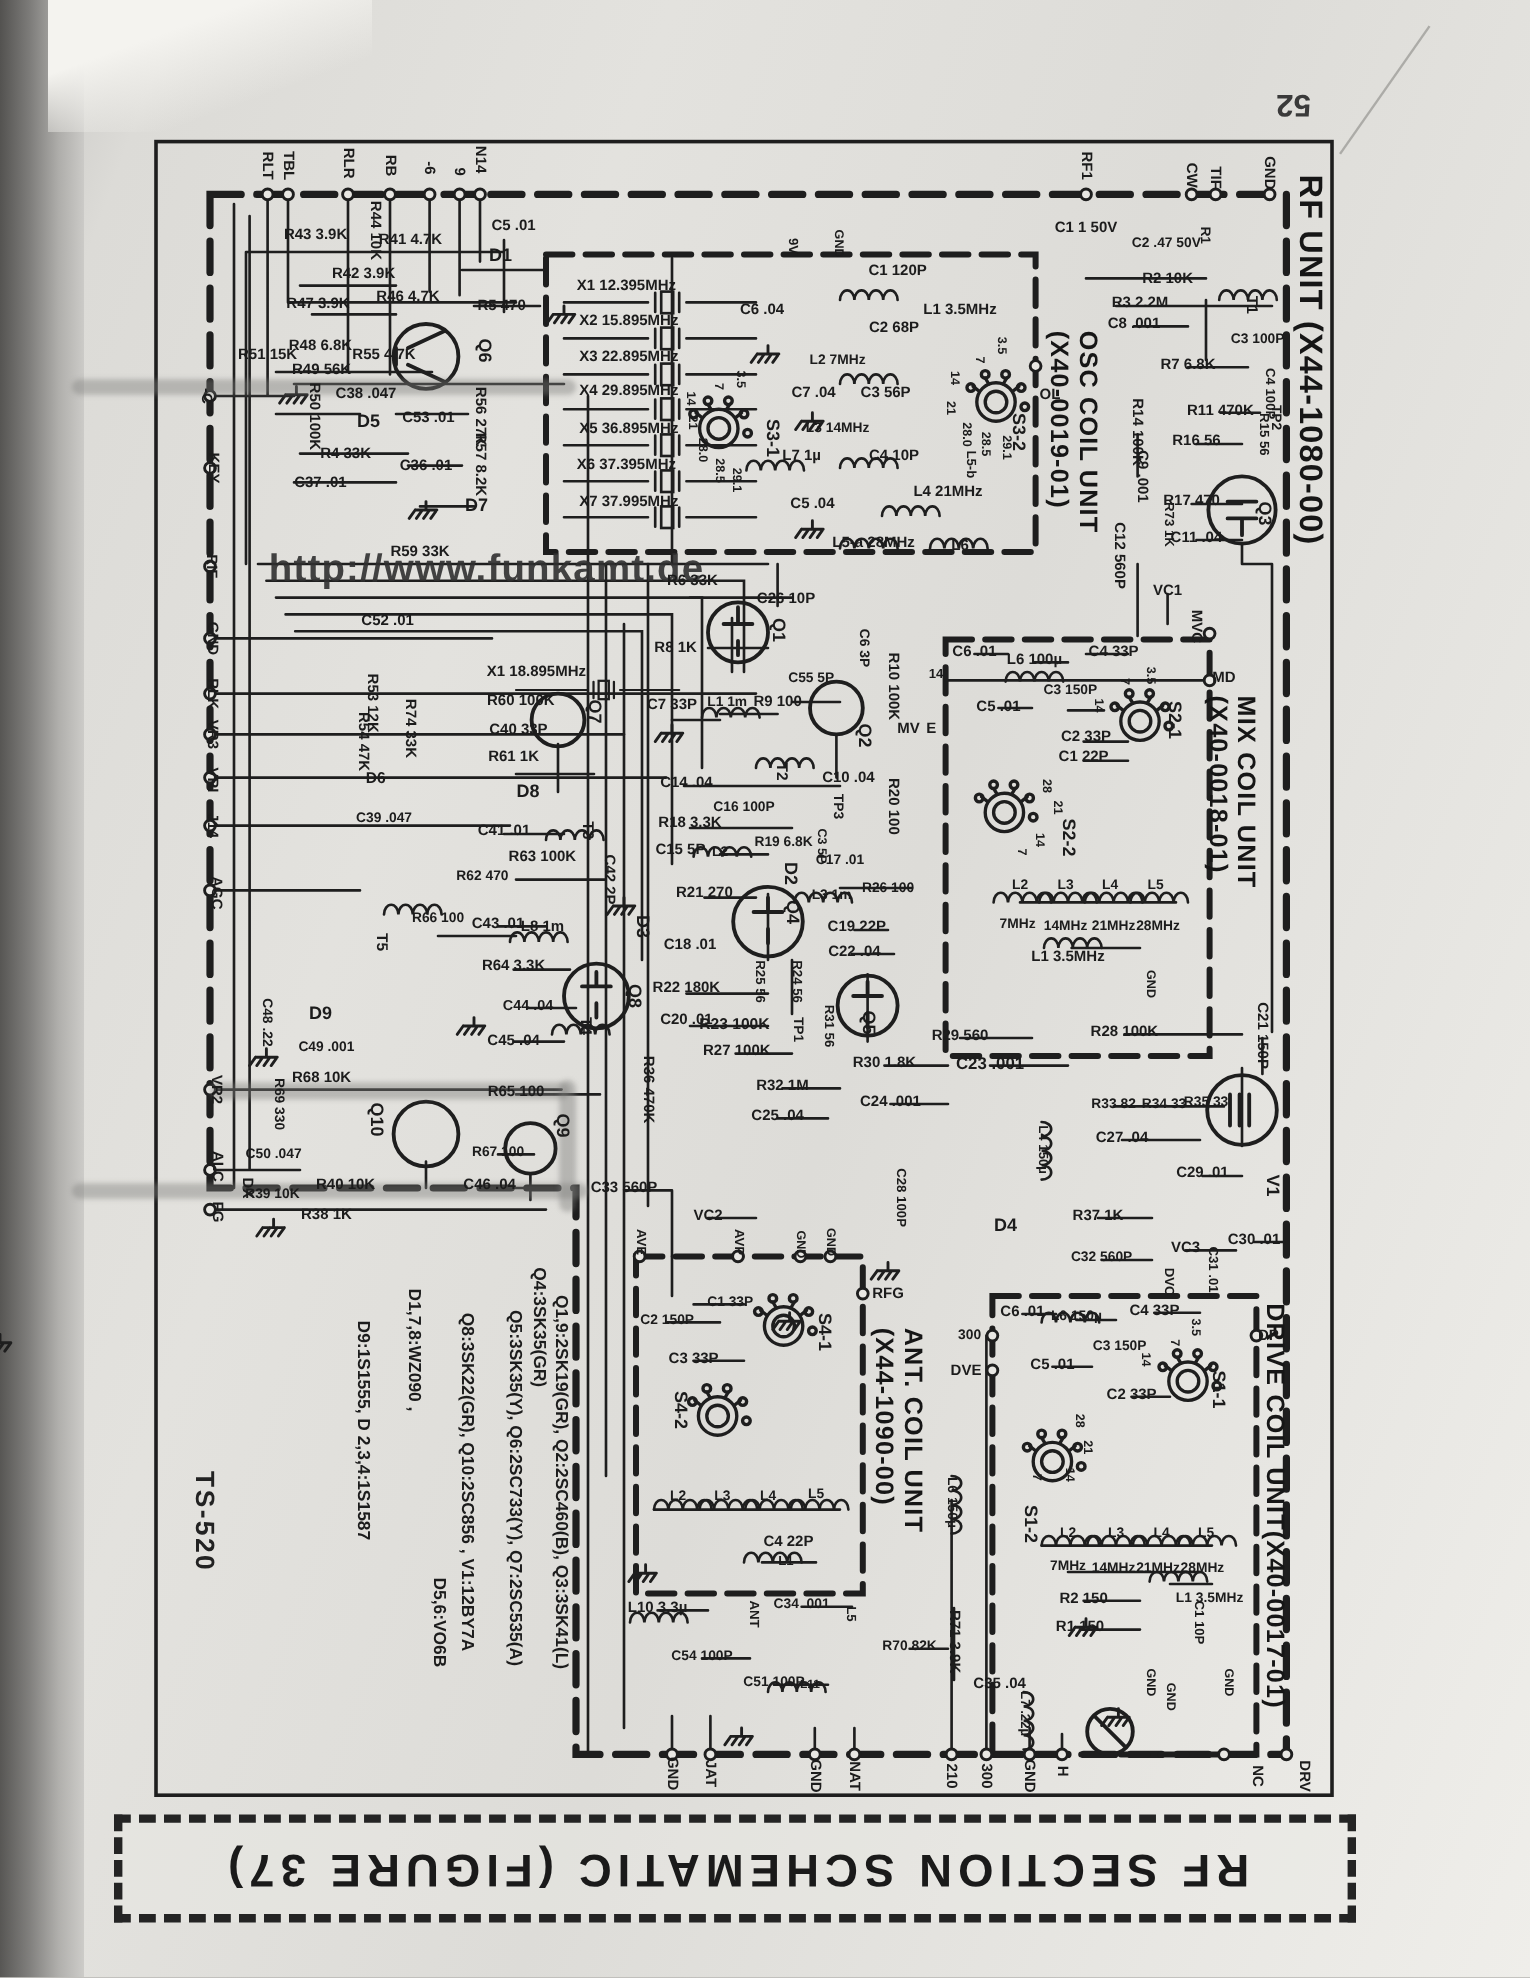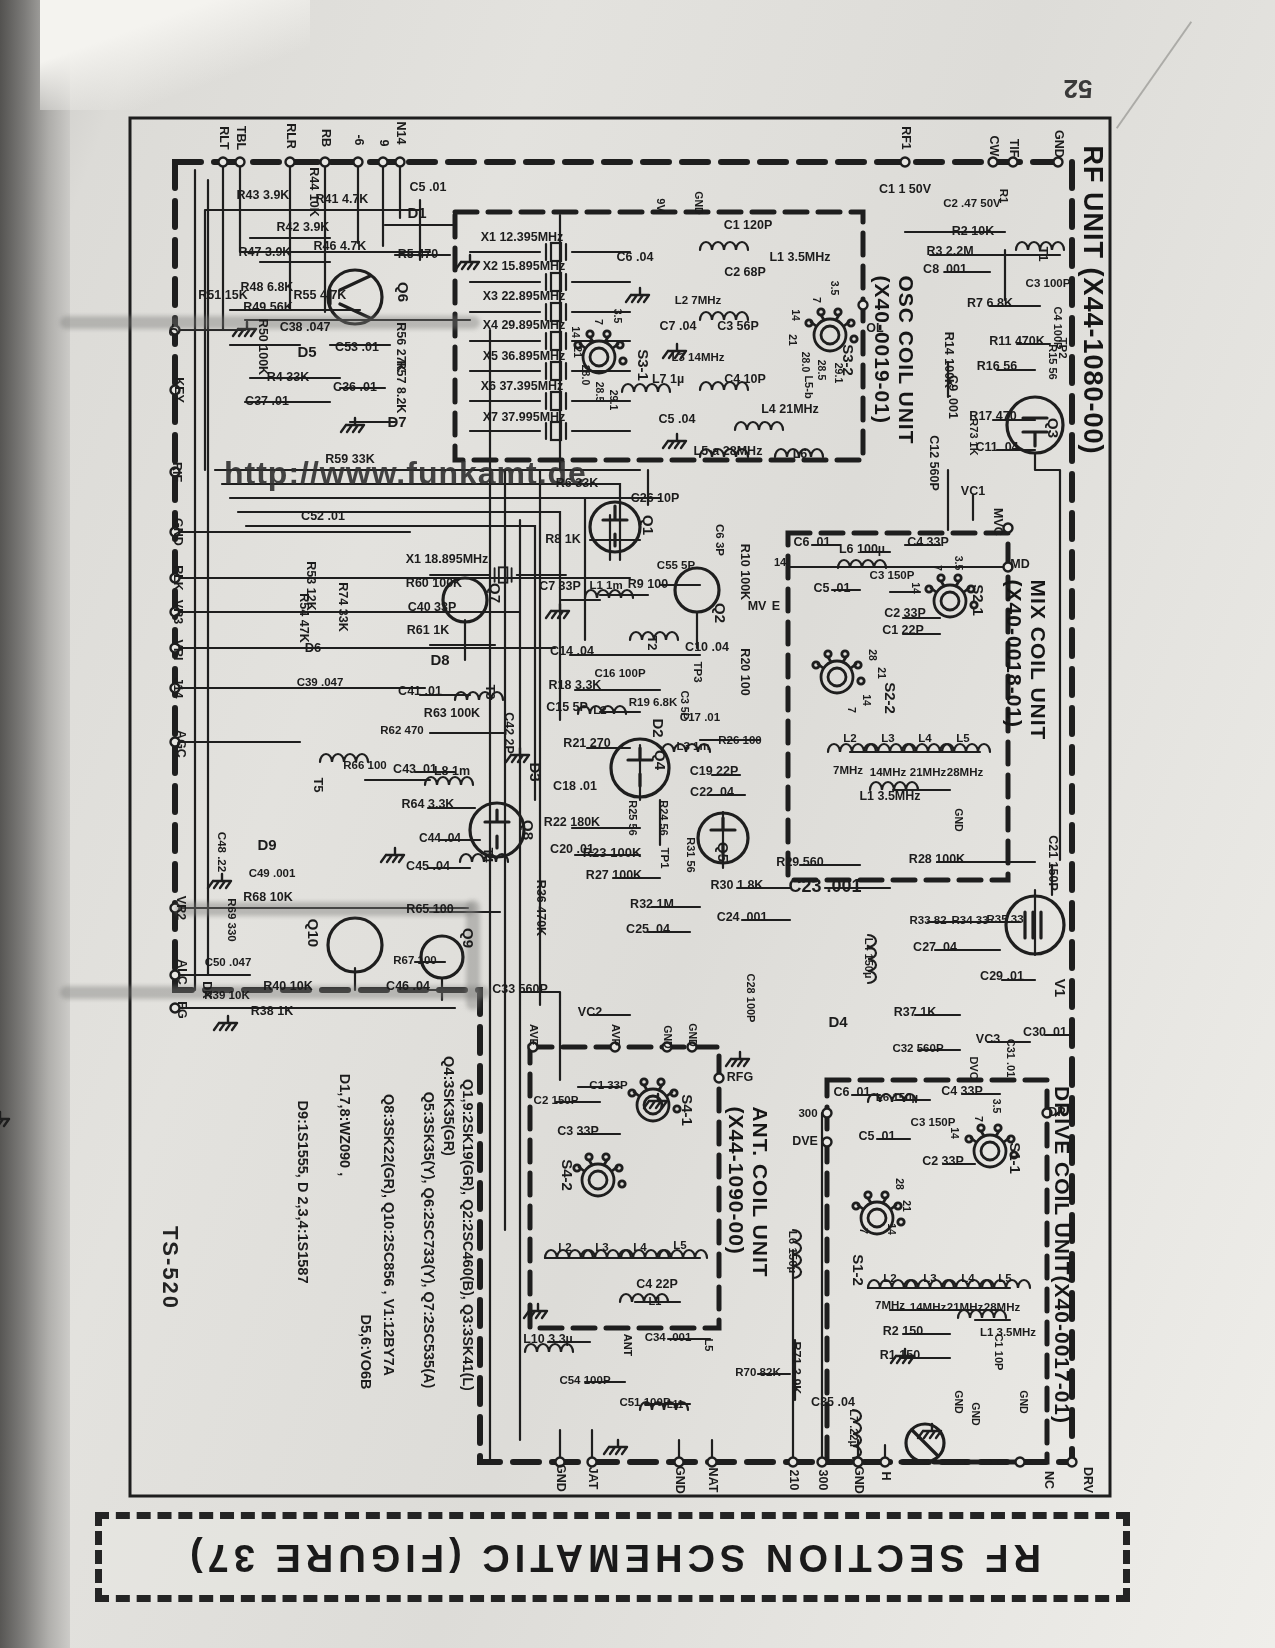--- a/index.html
+++ b/index.html
@@ -507,21 +507,21 @@
       <span class="lbl" style="left: 888px; top: 772px; font-size: 11.5px;">14MHz</span>
       <span class="lbl" style="left: 928px; top: 772px; font-size: 11.5px;">21MHz</span>
       <span class="lbl" style="left: 965px; top: 772px; font-size: 11.5px;">28MHz</span>
       <span class="lbl" style="left: 890px; top: 797px; font-size: 12.5px;">L1 3.5MHz</span>
       <span class="lbl r90" style="left: 958px; top: 820px; font-size: 10.5px;">GND</span>
       <span class="lbl r90" style="left: 1052px; top: 863px; font-size: 12.5px;">C21 150P</span>
       <span class="lbl" style="left: 937px; top: 860px; font-size: 12.5px;">R28 100K</span>
       <span class="lbl" style="left: 800px; top: 863px; font-size: 12.5px;">R29 560</span>
       <span class="lbl" style="left: 737px; top: 886px; font-size: 12.5px;">R30 1.8K</span>
       <span class="lbl" style="left: 652px; top: 905px; font-size: 12.5px;">R32 1M</span>
-      <span class="lbl" style="left: 825px; top: 886px; font-size: 18px;">C23 .001</span>
+      <span class="lbl" style="left: 825px; top: 886px; font-size: 14px;">C23 .001</span>
       <span class="lbl" style="left: 648px; top: 930px; font-size: 12.5px;">C25 .04</span>
       <span class="lbl" style="left: 742px; top: 918px; font-size: 12.5px;">C24 .001</span>
       <span class="lbl" style="left: 935px; top: 948px; font-size: 12.5px;">C27 .04</span>
       <span class="lbl" style="left: 928px; top: 920px; font-size: 11.5px;">R33 82</span>
       <span class="lbl" style="left: 970px; top: 920px; font-size: 11.5px;">R34 33</span>
       <span class="lbl" style="left: 1005px; top: 919px; font-size: 11.5px;">R35 33</span>
       <span class="lbl" style="left: 1002px; top: 977px; font-size: 12.5px;">C29 .01</span>
       <span class="lbl r90" style="left: 1060px; top: 988px; font-size: 15px;">V1</span>
       <span class="lbl r90" style="left: 868px; top: 958px; font-size: 11px;">L4 150µ</span>
       <span class="lbl r90" style="left: 540px; top: 908px; font-size: 12.5px;">R36 470K</span>

